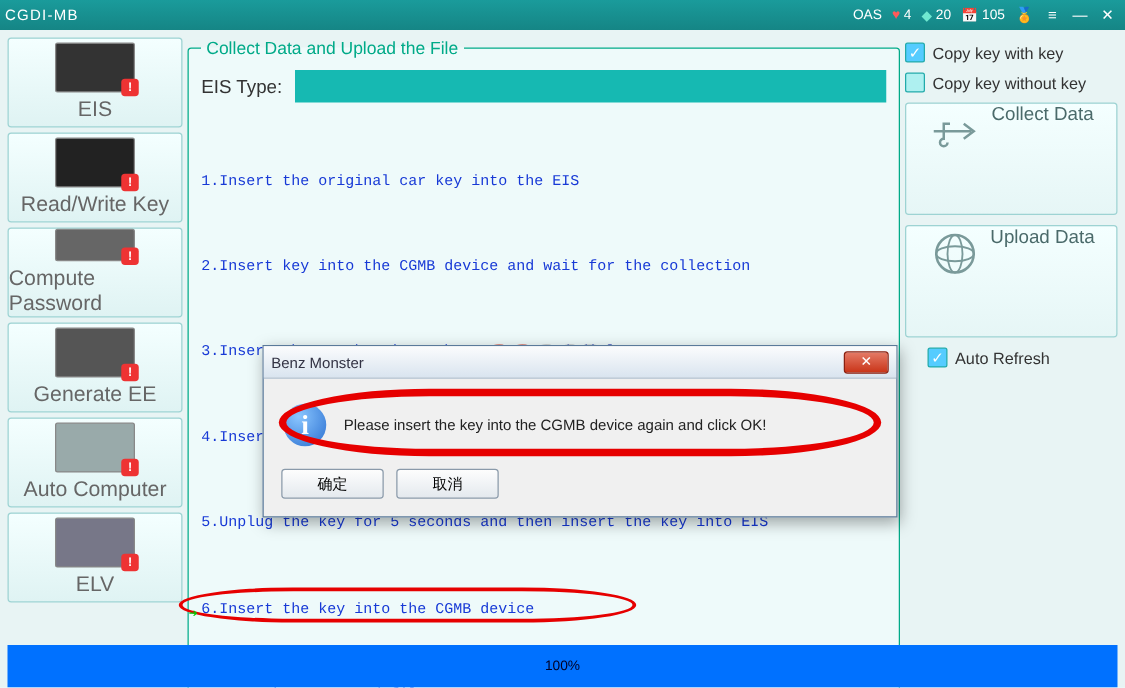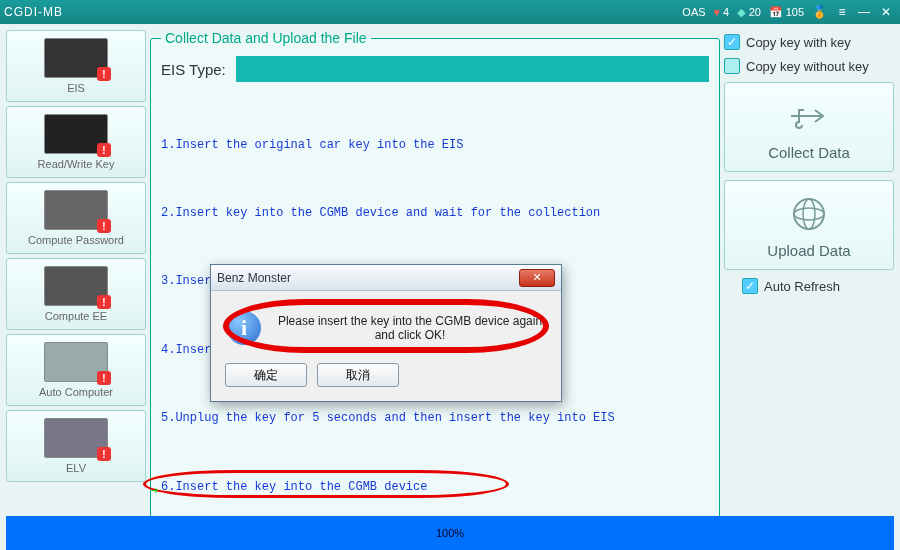--- a/index.html
+++ b/index.html
@@ -41,21 +41,21 @@
   width: 64px; height: 40px;
   background:#555; border:1px solid #888; border-radius:2px;
   position:relative;
 }
 .side-item .badge {
   position:absolute; right:-4px; bottom:-4px;
   width:14px; height:14px; background:#e33; border-radius:3px;
   color:#fff; font-size:10px; font-weight:bold;
   display:flex; align-items:center; justify-content:center;
 }
-.side-item .lbl { font-size:11px; color:#666; }
+.side-item .lbl { font-size:17px; color:#666; }
 
 .center { flex:1; display:flex; flex-direction:column; gap:4px; min-width:0; }
 fieldset.collect {
   border:1px solid #0a8; border-radius:3px;
   padding:6px 10px 10px;
   background:#eefafa;
 }
 fieldset legend { color:#0a8; font-size:14px; padding:0 4px; }
 .eis-type-row { display:flex; align-items:center; gap:10px; margin:4px 0 6px; }
 .eis-type-label { color:#333; font-size:15px; font-weight:500; }
@@ -68,33 +68,33 @@
 }
 .steps .arrow { position:absolute; left:-10px; top:4px; color:#0c0; font-size:12px; }
 
 .rightcol { width:170px; display:flex; flex-direction:column; gap:8px; padding-top:4px; }
 .chk { display:flex; align-items:center; gap:6px; font-size:13px; color:#333; cursor:pointer; }
 .chk .box { width:16px; height:16px; border:1px solid #2aa; background:#5cf; border-radius:2px; display:flex; align-items:center; justify-content:center; color:#fff; font-size:12px; }
 .chk .box.unchecked { background:#aef0f0; }
 .action-btn {
   height:90px; border:1px solid #9dd3d3; border-radius:3px;
   background:linear-gradient(#f4ffff,#e6f6f6);
-  display:flex; flex-direction:column; align-items:center; justify-content:center; gap:6px;
+  display:flex; flex-direction:row; justify-content:center; gap:6px;
   cursor:pointer; color:#4a6a6a; font-size:15px;
 }
 .action-btn .ico { width:44px; height:44px; display:flex; align-items:center; justify-content:center; }
 
 .footer { position:absolute; bottom:0; left:0; right:0; height:34px; }
 .progress { height:34px; background:#b7e8e8; margin:0 6px; position:relative; }
 .progress .bar { height:100%; background:#0071ff; }
 .progress .txt { position:absolute; inset:0; display:flex; align-items:center; justify-content:center; font-size:11px; color:#002; }
 .status { font-family:"Courier New",monospace; font-size:11px; color:#1a3ad6; padding:2px 6px; }
 
 
-.overlay { position:absolute; top:264px; left:210px; width:352px;
+.overlay { position:absolute; top:276px; left:210px; width:508px;
   background:#f0f0f0; border:1px solid #5a7a9a; box-shadow:2px 4px 12px rgba(0,0,0,.35);
   font-size:12px;
 }
 .overlay .dlg-title {
   height:26px; background:linear-gradient(#fbfcfd,#d9e4ef);
   border-bottom:1px solid #b0c0d0;
   display:flex; align-items:center; padding:0 6px; color:#334;
 }
 .overlay .dlg-title .spacer { flex:1; }
 .overlay .dlg-close {
@@ -102,21 +102,21 @@
   border:1px solid #8a2010; border-radius:3px;
   display:flex; align-items:center; justify-content:center; color:#fff; font-size:11px; cursor:pointer;
 }
 .overlay .dlg-body { padding:20px 16px 12px; display:flex; align-items:center; gap:14px; position:relative; }
 .overlay .info-ico {
   width:34px; height:34px; border-radius:50%;
   background:radial-gradient(circle at 35% 30%, #8ac6ff, #2a6fd0);
   color:#fff; font-weight:bold; font-size:22px; font-family:Georgia,serif;
   display:flex; align-items:center; justify-content:center;
 }
-.overlay .dlg-msg { flex:1; color:#222;text-align:center; }
+.overlay .dlg-msg { flex:1; color:#222; }
 .overlay .dlg-body::before {
   content:''; position:absolute; left:12px; right:12px; top:8px; bottom:4px;
   border:6px solid #e60000; border-radius:50%/100%; pointer-events:none;
 }
 .overlay .dlg-buttons { display:flex; gap:10px; padding:6px 14px 14px; }
 .overlay .dlg-buttons button {
   min-width:82px; height:24px; border:1px solid #8a9aaa; border-radius:3px;
   background:linear-gradient(#fdfdfd,#e4e9ee); cursor:pointer; font-size:12px;
 }
 
@@ -165,21 +165,21 @@
     <div class="side-item">
       <div class="thumb" style="background:#666">
           <span class="badge">!</span>
         </div>
       <span class="lbl">Compute Password</span>
     </div>
     <div class="side-item">
       <div class="thumb" style="background:#555">
           <span class="badge">!</span>
         </div>
-      <span class="lbl">Compute EE</span>
+      <span class="lbl">Generate EE</span>
     </div>
     <div class="side-item">
       <div class="thumb" style="background:#9aa">
           <span class="badge">!</span>
         </div>
       <span class="lbl">Auto Computer</span>
     </div>
     <div class="side-item">
       <div class="thumb" style="background:#778">
           <span class="badge">!</span>

